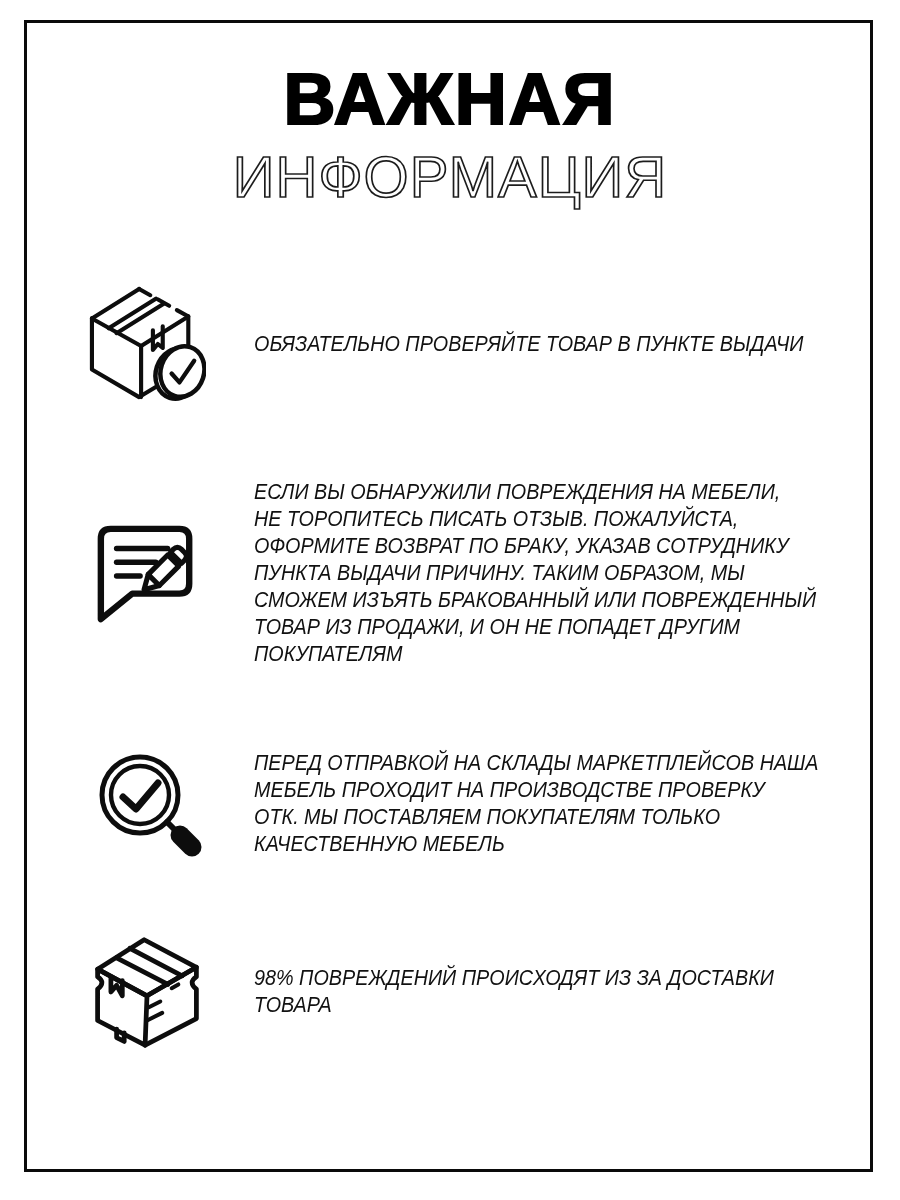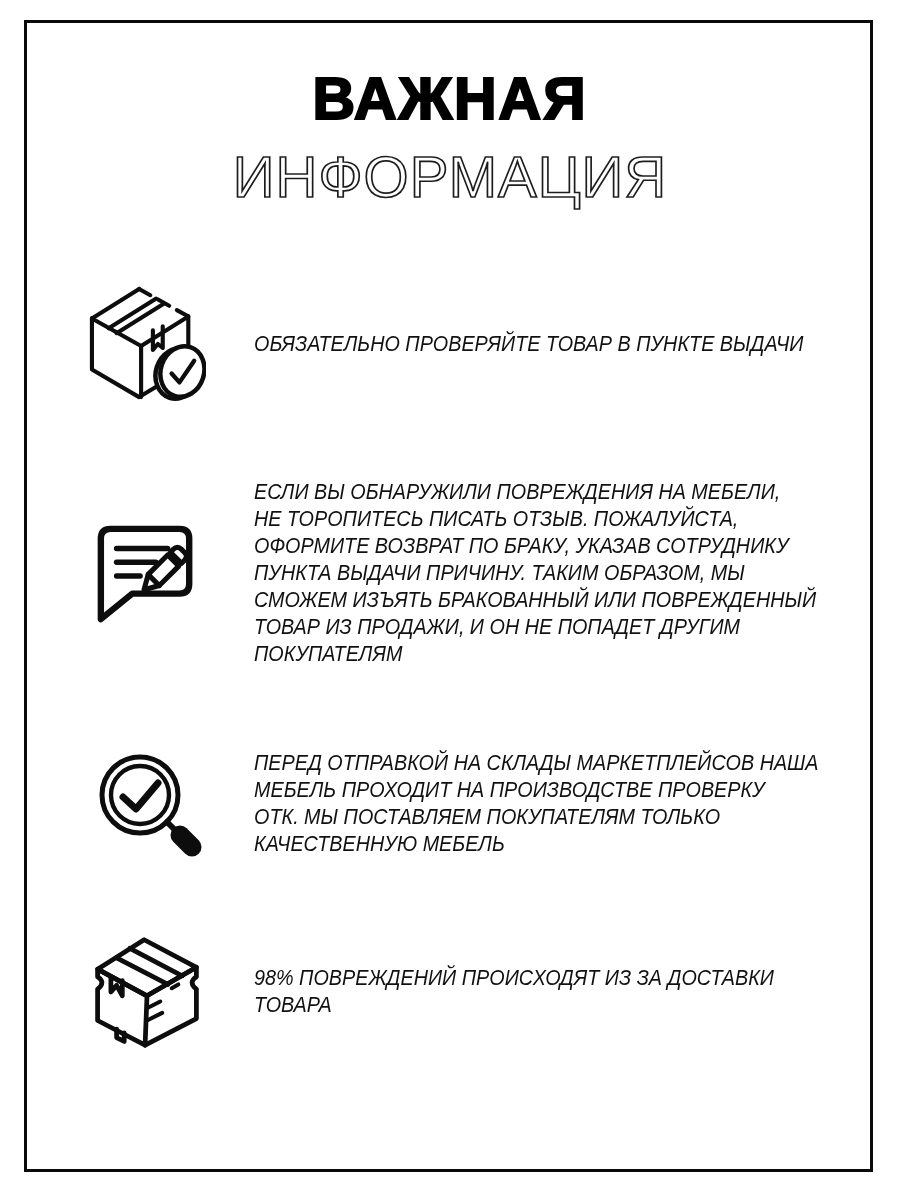--- a/index.html
+++ b/index.html
@@ -6,21 +6,21 @@
   .page {
     position:relative; width:900px; height:1200px; background:#ffffff;
     overflow:hidden; font-family:"Liberation Sans", sans-serif;
   }
   .frame {
     position:absolute; left:24px; top:20px; width:849px; height:1152px;
     border:3px solid #0a0a0a; box-sizing:border-box; pointer-events:none;
   }
   .title1 {
     position:absolute; top:60px; left:0; width:100%; text-align:center;
-    font-weight:700; font-size:59px; line-height:78px; letter-spacing:2px;
+    font-weight:700; font-size:72px; line-height:78px; letter-spacing:2px;
     color:#000; -webkit-text-stroke:2.2px #000; white-space:nowrap;
   }
   .title2 {
     position:absolute; top:143px; left:0; width:100%; text-align:center;
     font-weight:400; font-size:58px; line-height:68px; letter-spacing:1px;
     color:transparent; -webkit-text-stroke:1.7px #1c1c1c; white-space:nowrap;
   }
   @supports not (-webkit-text-stroke: 1px #000) {
     .title2 { color:#1c1c1c; }
   }

